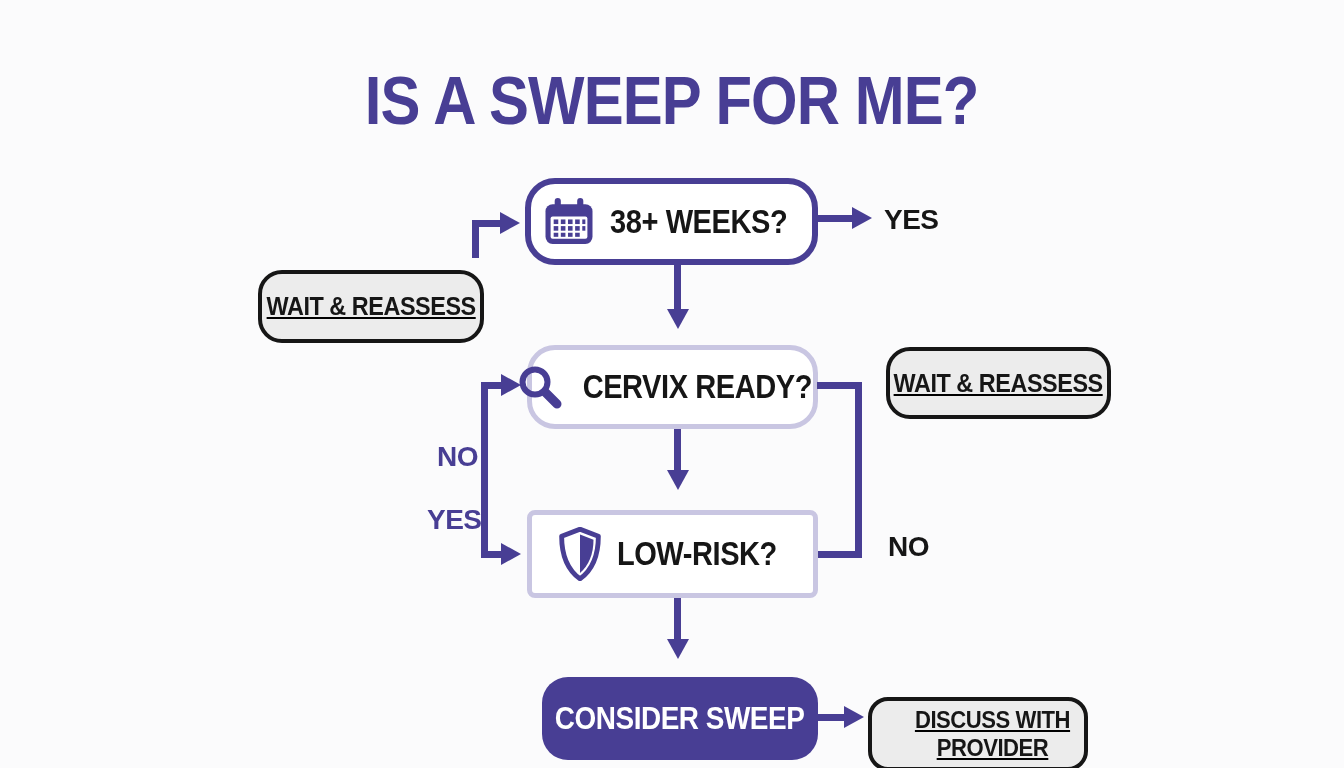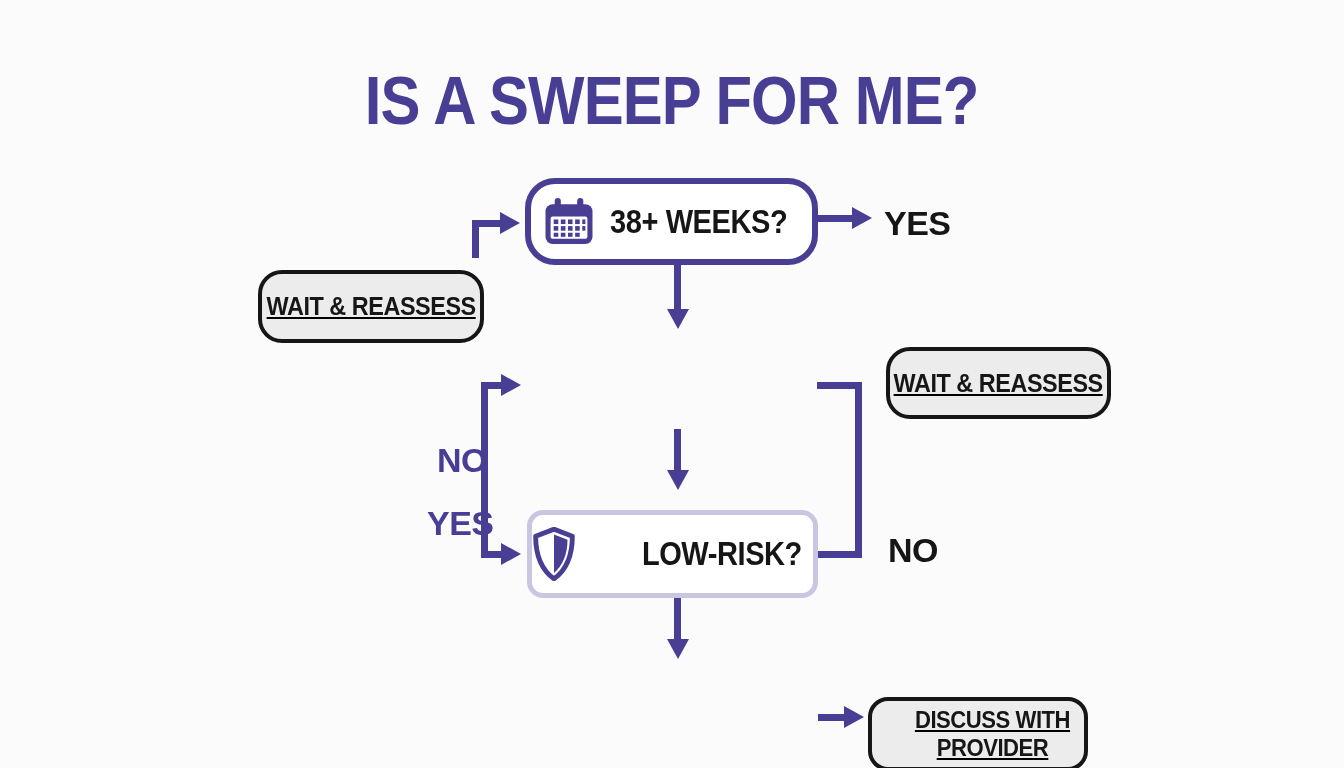--- a/index.html
+++ b/index.html
@@ -20,21 +20,21 @@
   }
   .title > span{display:inline-block;transform:scaleX(0.88);transform-origin:center;}
 
   .node{
     position:absolute;background:#fff;display:flex;align-items:center;justify-content:center;gap:4px;
   }
   .node .lbl{font-size:33px;font-weight:700;color:var(--ink);letter-spacing:-0.5px;
     display:inline-block;transform:scaleX(0.88);transform-origin:center;white-space:nowrap;}
   .node-weeks{left:525px;top:141px;width:293px;height:87px;border:6px solid var(--purple);border-radius:30px;}
   .node-cervix{left:527px;top:308px;width:291px;height:84px;border:5px solid var(--lavender);border-radius:28px;}
-  .node-lowrisk{left:527px;top:473px;width:291px;height:88px;border:5px solid var(--lavender);border-radius:16px;justify-content:space-between;}
+  .node-lowrisk{left:527px;top:473px;width:291px;height:88px;border:5px solid var(--lavender);border-radius:8px;}
 
   .node-consider{
     position:absolute;left:542px;top:640px;width:276px;height:83px;
     background:var(--purple);border-radius:26px;display:flex;align-items:center;justify-content:center;
   }
   .node-consider .lbl{font-size:31px;font-weight:700;color:#fff;letter-spacing:-0.5px;
     display:inline-block;transform:scaleX(0.9);white-space:nowrap;}
 
   .graybox{
     position:absolute;background:var(--grayfill);border:4px solid var(--ink);border-radius:24px;
@@ -46,21 +46,21 @@
   .box-wait-right{left:886px;top:310px;width:225px;height:72px;}
   .box-discuss{left:868px;top:660px;width:220px;height:74px;border-radius:20px;padding-left:29px;}
   .box-discuss .lbl{font-size:24px;line-height:1.15;white-space:normal;transform:scaleX(0.92);}
 
   .edge{position:absolute;background:var(--purple);}
   .ah-right{position:absolute;width:0;height:0;
     border-top:11px solid transparent;border-bottom:11px solid transparent;border-left:20px solid var(--purple);}
   .ah-down{position:absolute;width:0;height:0;
     border-left:11px solid transparent;border-right:11px solid transparent;border-top:20px solid var(--purple);}
 
-  .edge-label{position:absolute;font-size:34px;font-weight:700;letter-spacing:-0.5px;}
+  .edge-label{position:absolute;font-size:28px;font-weight:700;letter-spacing:-0.5px;}
   .edge-label.purple{color:var(--purple);}
   .edge-label.black{color:var(--ink);}
 
   .icon{flex:0 0 auto;display:block;}
 </style>
 </head>
 <body>
 
 <div id="stage">
 
@@ -110,20 +110,27 @@
   </div>
 
   <div class="edge" style="left:481px;top:345px;width:7px;height:176px;"></div>
   <div class="edge" style="left:481px;top:345px;width:22px;height:7px;"></div>
   <div class="ah-right" style="left:501px;top:337px;"></div>
   <div class="edge" style="left:481px;top:514px;width:22px;height:7px;"></div>
   <div class="ah-right" style="left:501px;top:506px;"></div>
   <div class="edge-label purple" style="left:437px;top:404px;">NO</div>
   <div class="edge-label purple" style="left:427px;top:467px;">YES</div>
 
+  <div class="node node-cervix">
+    <svg class="icon" width="46" height="46" viewBox="0 0 46 46">
+      <circle cx="18" cy="18" r="12.5" fill="none" stroke="#483E94" stroke-width="6"></circle>
+      <line x1="28" y1="28" x2="40" y2="40" stroke="#483E94" stroke-width="9" stroke-linecap="round"></line>
+    </svg>
+    <span class="lbl">CERVIX READY?</span>
+  </div>
 
   <div class="graybox box-wait-right">
     <span class="lbl">WAIT &amp; REASSESS</span>
   </div>
 
   <div class="edge" style="left:674px;top:392px;width:7px;height:41px;"></div>
   <div class="ah-down" style="left:667px;top:433px;"></div>
 
   <div class="edge" style="left:817px;top:345px;width:45px;height:7px;"></div>
   <div class="edge" style="left:855px;top:345px;width:7px;height:176px;"></div>
@@ -134,20 +141,23 @@
     <svg class="icon" width="44" height="54" viewBox="0 0 40 50">
       <path d="M20 2 L37 8.5 C37 26 31 40 20 48 C9 40 3 26 3 8.5 Z" fill="#ffffff" stroke="#483E94" stroke-width="4.5" stroke-linejoin="round"></path>
       <path d="M20 7 L32.5 11.8 C32.5 25 28 36 20 42.5 Z" fill="#483E94"></path>
     </svg>
     <span class="lbl">LOW-RISK?</span>
   </div>
 
   <div class="edge" style="left:674px;top:561px;width:7px;height:41px;"></div>
   <div class="ah-down" style="left:667px;top:602px;"></div>
 
+  <div class="node-consider">
+    <span class="lbl">CONSIDER SWEEP</span>
+  </div>
 
   <div class="edge" style="left:818px;top:677px;width:28px;height:7px;"></div>
   <div class="ah-right" style="left:844px;top:669px;"></div>
 
   <div class="graybox box-discuss">
     <span class="lbl">DISCUSS WITH PROVIDER</span>
   </div>
 
 </div>
 

